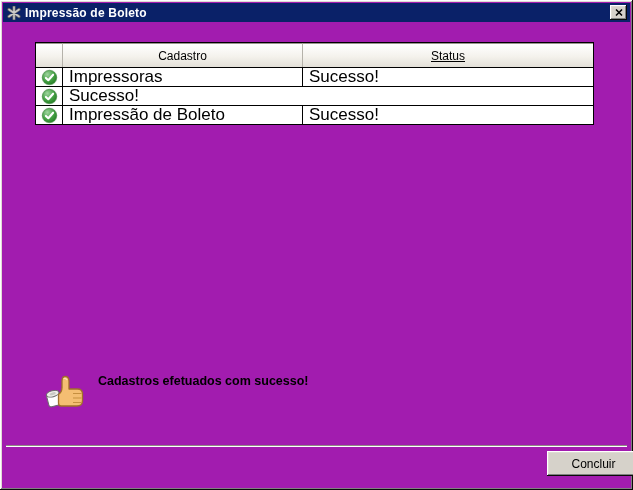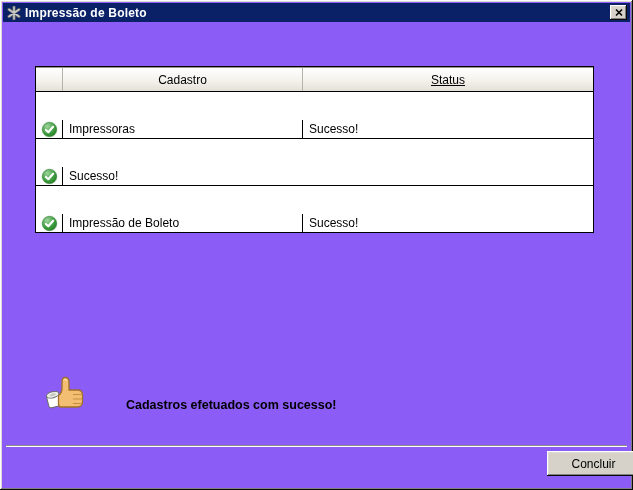--- a/index.html
+++ b/index.html
@@ -3,21 +3,21 @@
 <meta charset="utf-8">
 <style>
   html,body{margin:0;padding:0;}
   body{
     width:633px;height:490px;position:relative;
     font-family:"Liberation Sans", sans-serif;
     background:#ffffff;
   }
   .window{
     position:absolute;inset:0;
-    background:#8b5cf6;
+    background:#a21caf;
     box-shadow: inset -1px -1px #0a0a0a, inset 1px 1px #ffffff,
                 inset -2px -2px #808080, inset 2px 2px #DFDBD3;
   }
   .titlebar{
     position:absolute;left:3px;top:3px;right:3px;height:19px;
     background:#0A2168;
     display:flex;align-items:center;padding:0 3px;
   }
   .title-icon{width:15px;height:15px;flex:0 0 auto;display:flex;align-items:center;justify-content:center;}
   .title-text{
@@ -25,46 +25,46 @@
     white-space:nowrap;letter-spacing:0.2px;
   }
   .close-btn{
     margin-left:auto;width:17px;height:15px;
     background:#D6D2CA;border:0;padding:0;
     box-shadow: inset -1px -1px #0a0a0a, inset 1px 1px #ffffff,
                 inset -2px -2px #808080, inset 2px 2px #DFDBD3;
     display:flex;align-items:center;justify-content:center;cursor:pointer;
   }
   .grid{
-    position:absolute;left:35px;top:66px;width:557px;
+    position:absolute;left:35px;top:42px;width:557px;
     border:1px solid #000000;background:#ffffff;
   }
   .grid-head,.grid-row{
     display:grid;grid-template-columns:27px 240px 290px;
   }
   .hcell{
     height:24px;box-sizing:border-box;
     background:linear-gradient(#FFFFFF 0%,#F4F2EC 55%,#E3E0D8 100%);
     border-top:1px solid #98958D;
     border-right:1px solid #B5B2AA;
     display:flex;align-items:center;justify-content:center;
     font-size:12px;color:#000;
   }
   .hcell:last-child{border-right:none;text-decoration:underline;}
   .grid-row{border-top:1px solid #000000;}
   .cell{
     height:18px;box-sizing:border-box;background:#ffffff;
     display:flex;align-items:center;
-    font-size:12px;color:#000;padding-left:6px;overflow:hidden;white-space:nowrap;margin-top:28px;
+    font-size:17px;color:#000;padding-left:6px;overflow:hidden;white-space:nowrap;
   }
   .icon-cell{justify-content:center;padding:0;border-right:1px solid #000;}
   .cad-cell{border-right:1px solid #000;}
   .message{
     position:absolute;left:44px;top:374px;height:38px;
-    display:flex;align-items:flex-end;gap:28px;
+    display:flex;align-items:flex-start;
   }
   .message-text{font-weight:bold;font-size:12.5px;color:#000;margin-left:12px;}
   .footer-divider{
     position:absolute;left:6px;right:6px;top:445px;height:0;
     border-top:1px solid #8F8C84;border-bottom:1px solid #FFFFFF;
   }
   .confirm-btn{
     position:absolute;left:547px;top:451px;width:93px;height:25px;
     background:#D6D2CA;border:0;padding:0;
     box-shadow: inset -1px -1px #0a0a0a, inset 1px 1px #ffffff,

